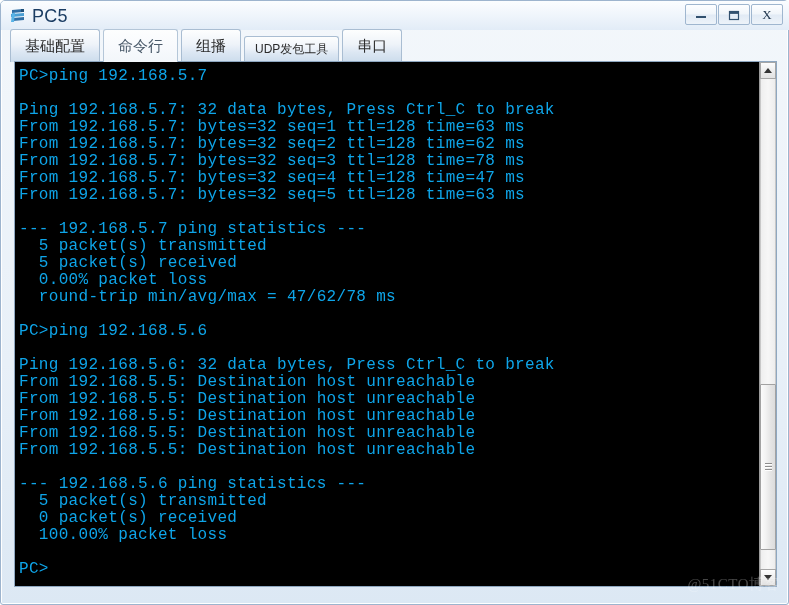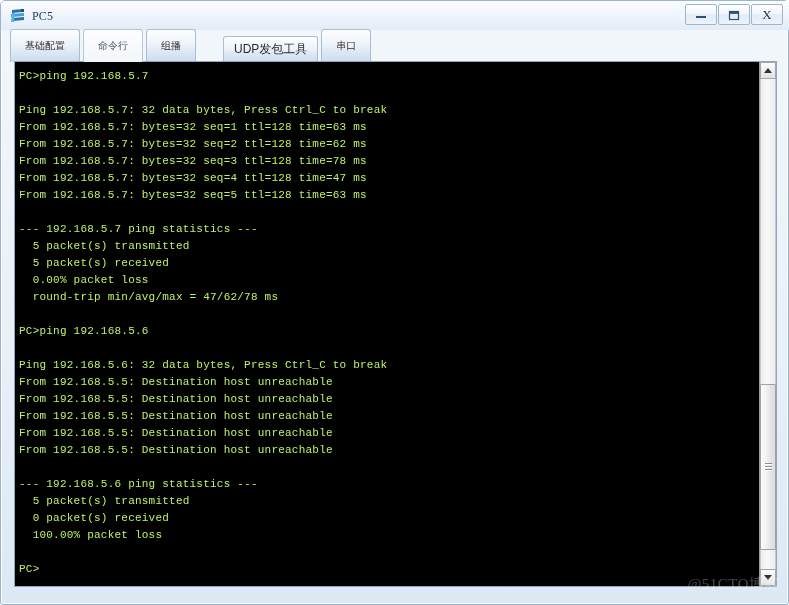--- a/index.html
+++ b/index.html
@@ -46,23 +46,23 @@
   .app-icon {
     width: 20px;
     height: 20px;
     margin-left: 7px;
     margin-right: 4px;
     flex: none;
     position: relative;
   }
 
   .title-text {
-    font-size: 12px;
+    font-size: 18px;
     color: #1b3d63;
-    font-family: Liberation Serif, serif;
+    font-family: Liberation Sans, sans-serif;
     letter-spacing: 0.2px;
     line-height: 20px;
     flex: none;
   }
 
   .win-buttons {
     position: absolute;
     right: 7px;
     top: 3px;
     display: flex;
@@ -94,60 +94,60 @@
     align-items: flex-end;
     gap: 3px;
   }
   .tab {
     height: 26px;
     box-sizing: border-box;
     padding: 16px 14px;
     display: flex;
     align-items: center;
     justify-content: center;
-    font-size: 10px;
+    font-size: 15px;
     color: #2b2b2b;
     border: 1px solid #a9bdd2;
     border-bottom: none;
     border-radius: 3px 3px 0 0;
     background: linear-gradient(to bottom, #fdfefe 0%, #eef3f9 45%, #dce7f3 70%, #ccdcec 100%);
     font-family: "Liberation Sans", sans-serif;
     white-space: nowrap;
     cursor: default;
     position: relative;
   }
   .tab.active {
     background: linear-gradient(to bottom, #fdfefe 0%, #f8fafd 50%, #f2f6fa 100%);
     color: #4a5a6a;
     height: 28px;
     border-color: #b4c6d8;
     z-index: 3;
     margin-top: 20px;
   }
-  .tab.small { font-size: 12px; padding: 0 10px; margin-left: 24px; }
+  .tab.small { font-size: 12px; padding: 0 10px; }
 
   
   .term-wrap {
     position: absolute;
     left: 13px;
     top: 60px;
     width: 763px;
     height: 526px;
     box-sizing: border-box;
     border: 1px solid #8ea7c0;
     background: #000000;
     display: flex;
     overflow: hidden;
   }
   .term {
     flex: 1 1 auto;
     background: #000000;
-    color: #bef264;
+    color: #0ea5e9;
     font-family: "Liberation Mono", "DejaVu Sans Mono", monospace;
-    font-size: 11px;
+    font-size: 16px;
     line-height: 17px;
     padding: 6px 0 0 4px;
     overflow: hidden;
     white-space: pre;
     box-sizing: border-box;
   }
   .term .line {
     height: 17px;
     white-space: pre;
     letter-spacing: 0.02em;

